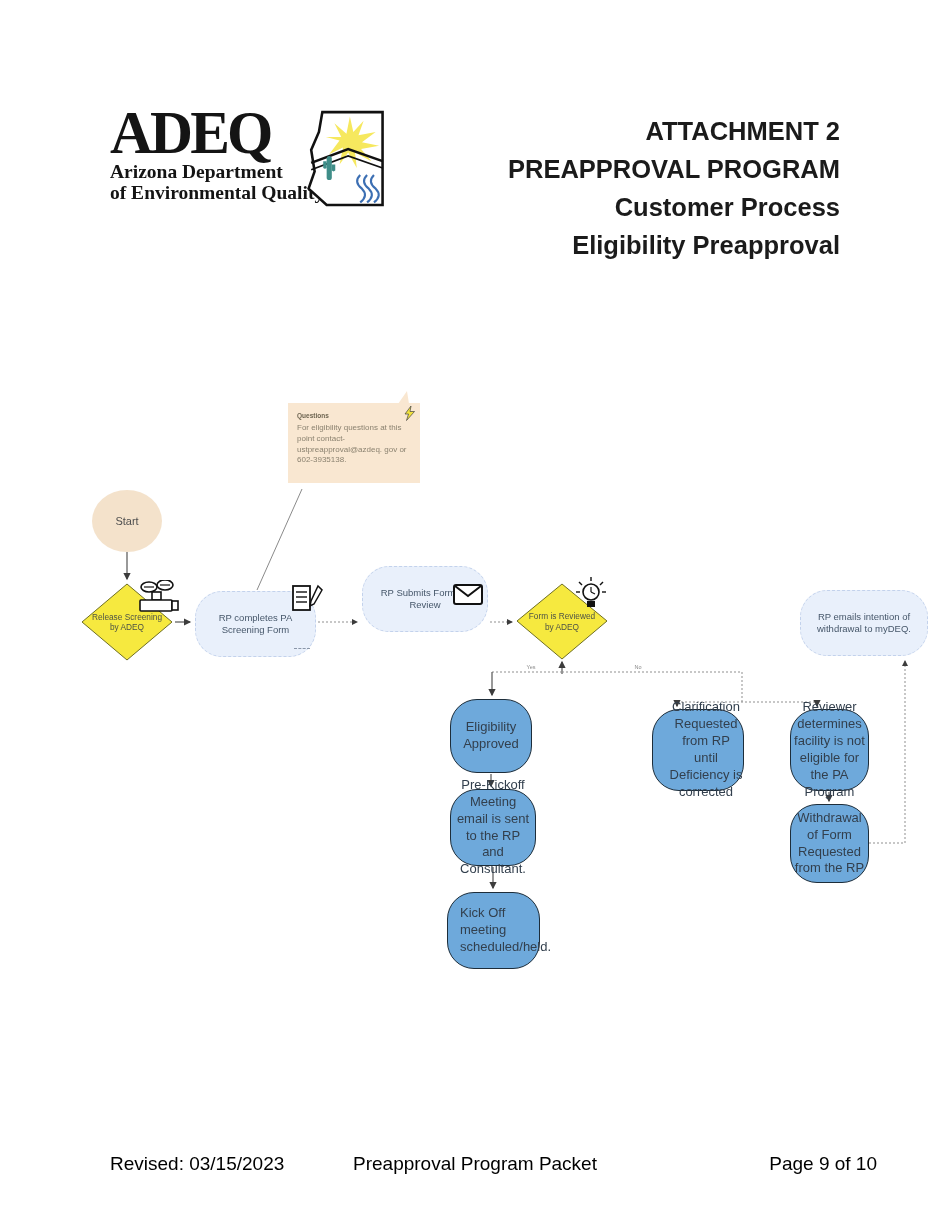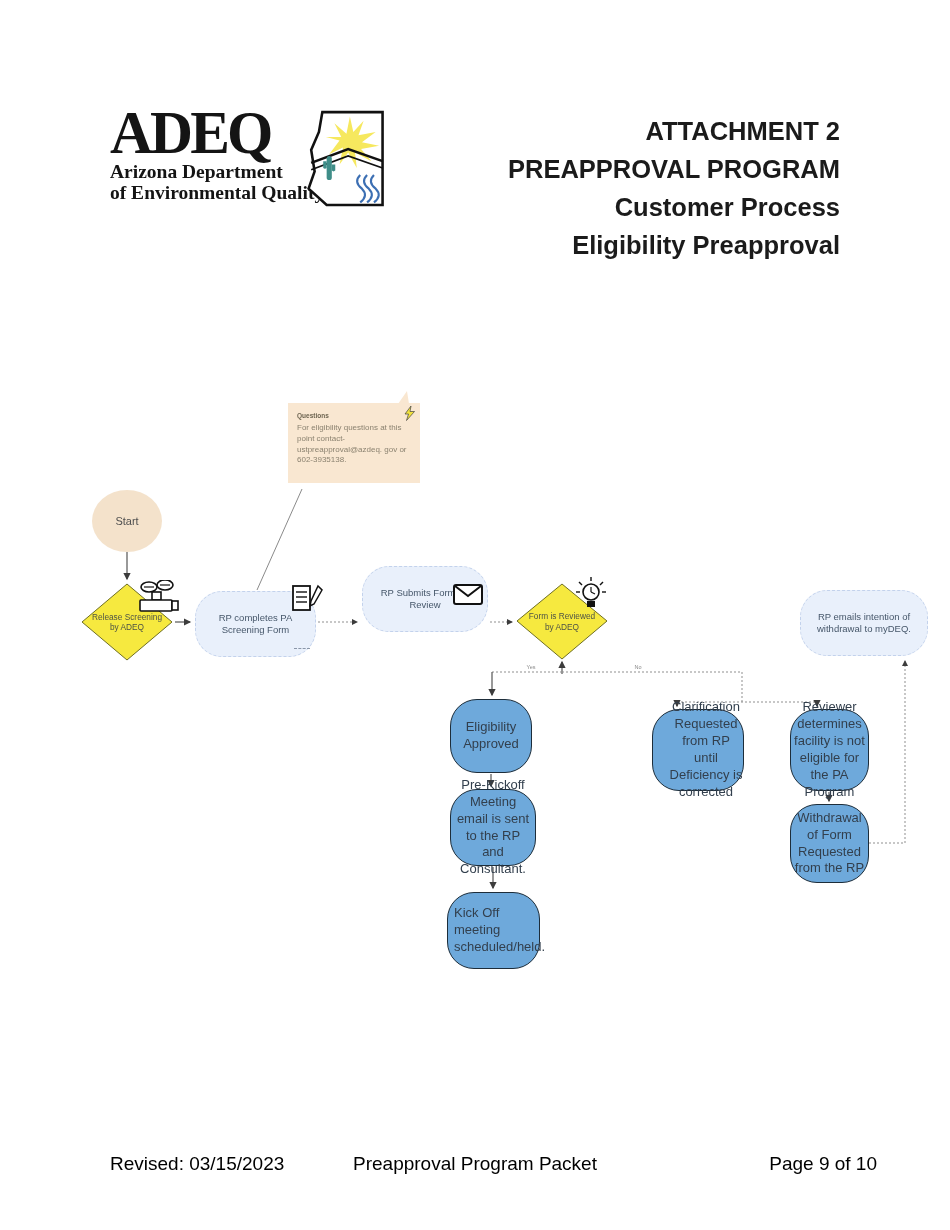--- a/index.html
+++ b/index.html
@@ -195,21 +195,21 @@
   </div>
 
   <div class="node medbox" style="left:450px;top:699px;width:82px;height:74px;">
     <span style="width:66px;">Eligibility Approved</span>
   </div>
 
   <div class="node medbox" style="left:450px;top:789px;width:86px;height:77px;">
     <span style="width:76px;">Pre-Kickoff Meeting email is sent to the RP and Consultant.</span>
   </div>
 
-  <div class="node medbox" style="left:447px;top:892px;width:93px;height:77px;justify-content:flex-start;text-align:left;padding-left:6px;">
+  <div class="node medbox" style="left:447px;top:892px;width:93px;height:77px;justify-content:flex-start;text-align:left;padding-left:12px;">
     <span style="width:82px;">Kick Off meeting scheduled/held.</span>
   </div>
 
   <div class="node medbox" style="left:652px;top:709px;width:92px;height:82px;padding-left:16px;">
     <span style="width:82px;">Clarification Requested from RP until Deficiency is corrected</span>
   </div>
 
   <div class="node medbox" style="left:790px;top:709px;width:79px;height:82px;">
     <span style="width:74px;">Reviewer determines facility is not eligible for the PA Program</span>
   </div>

